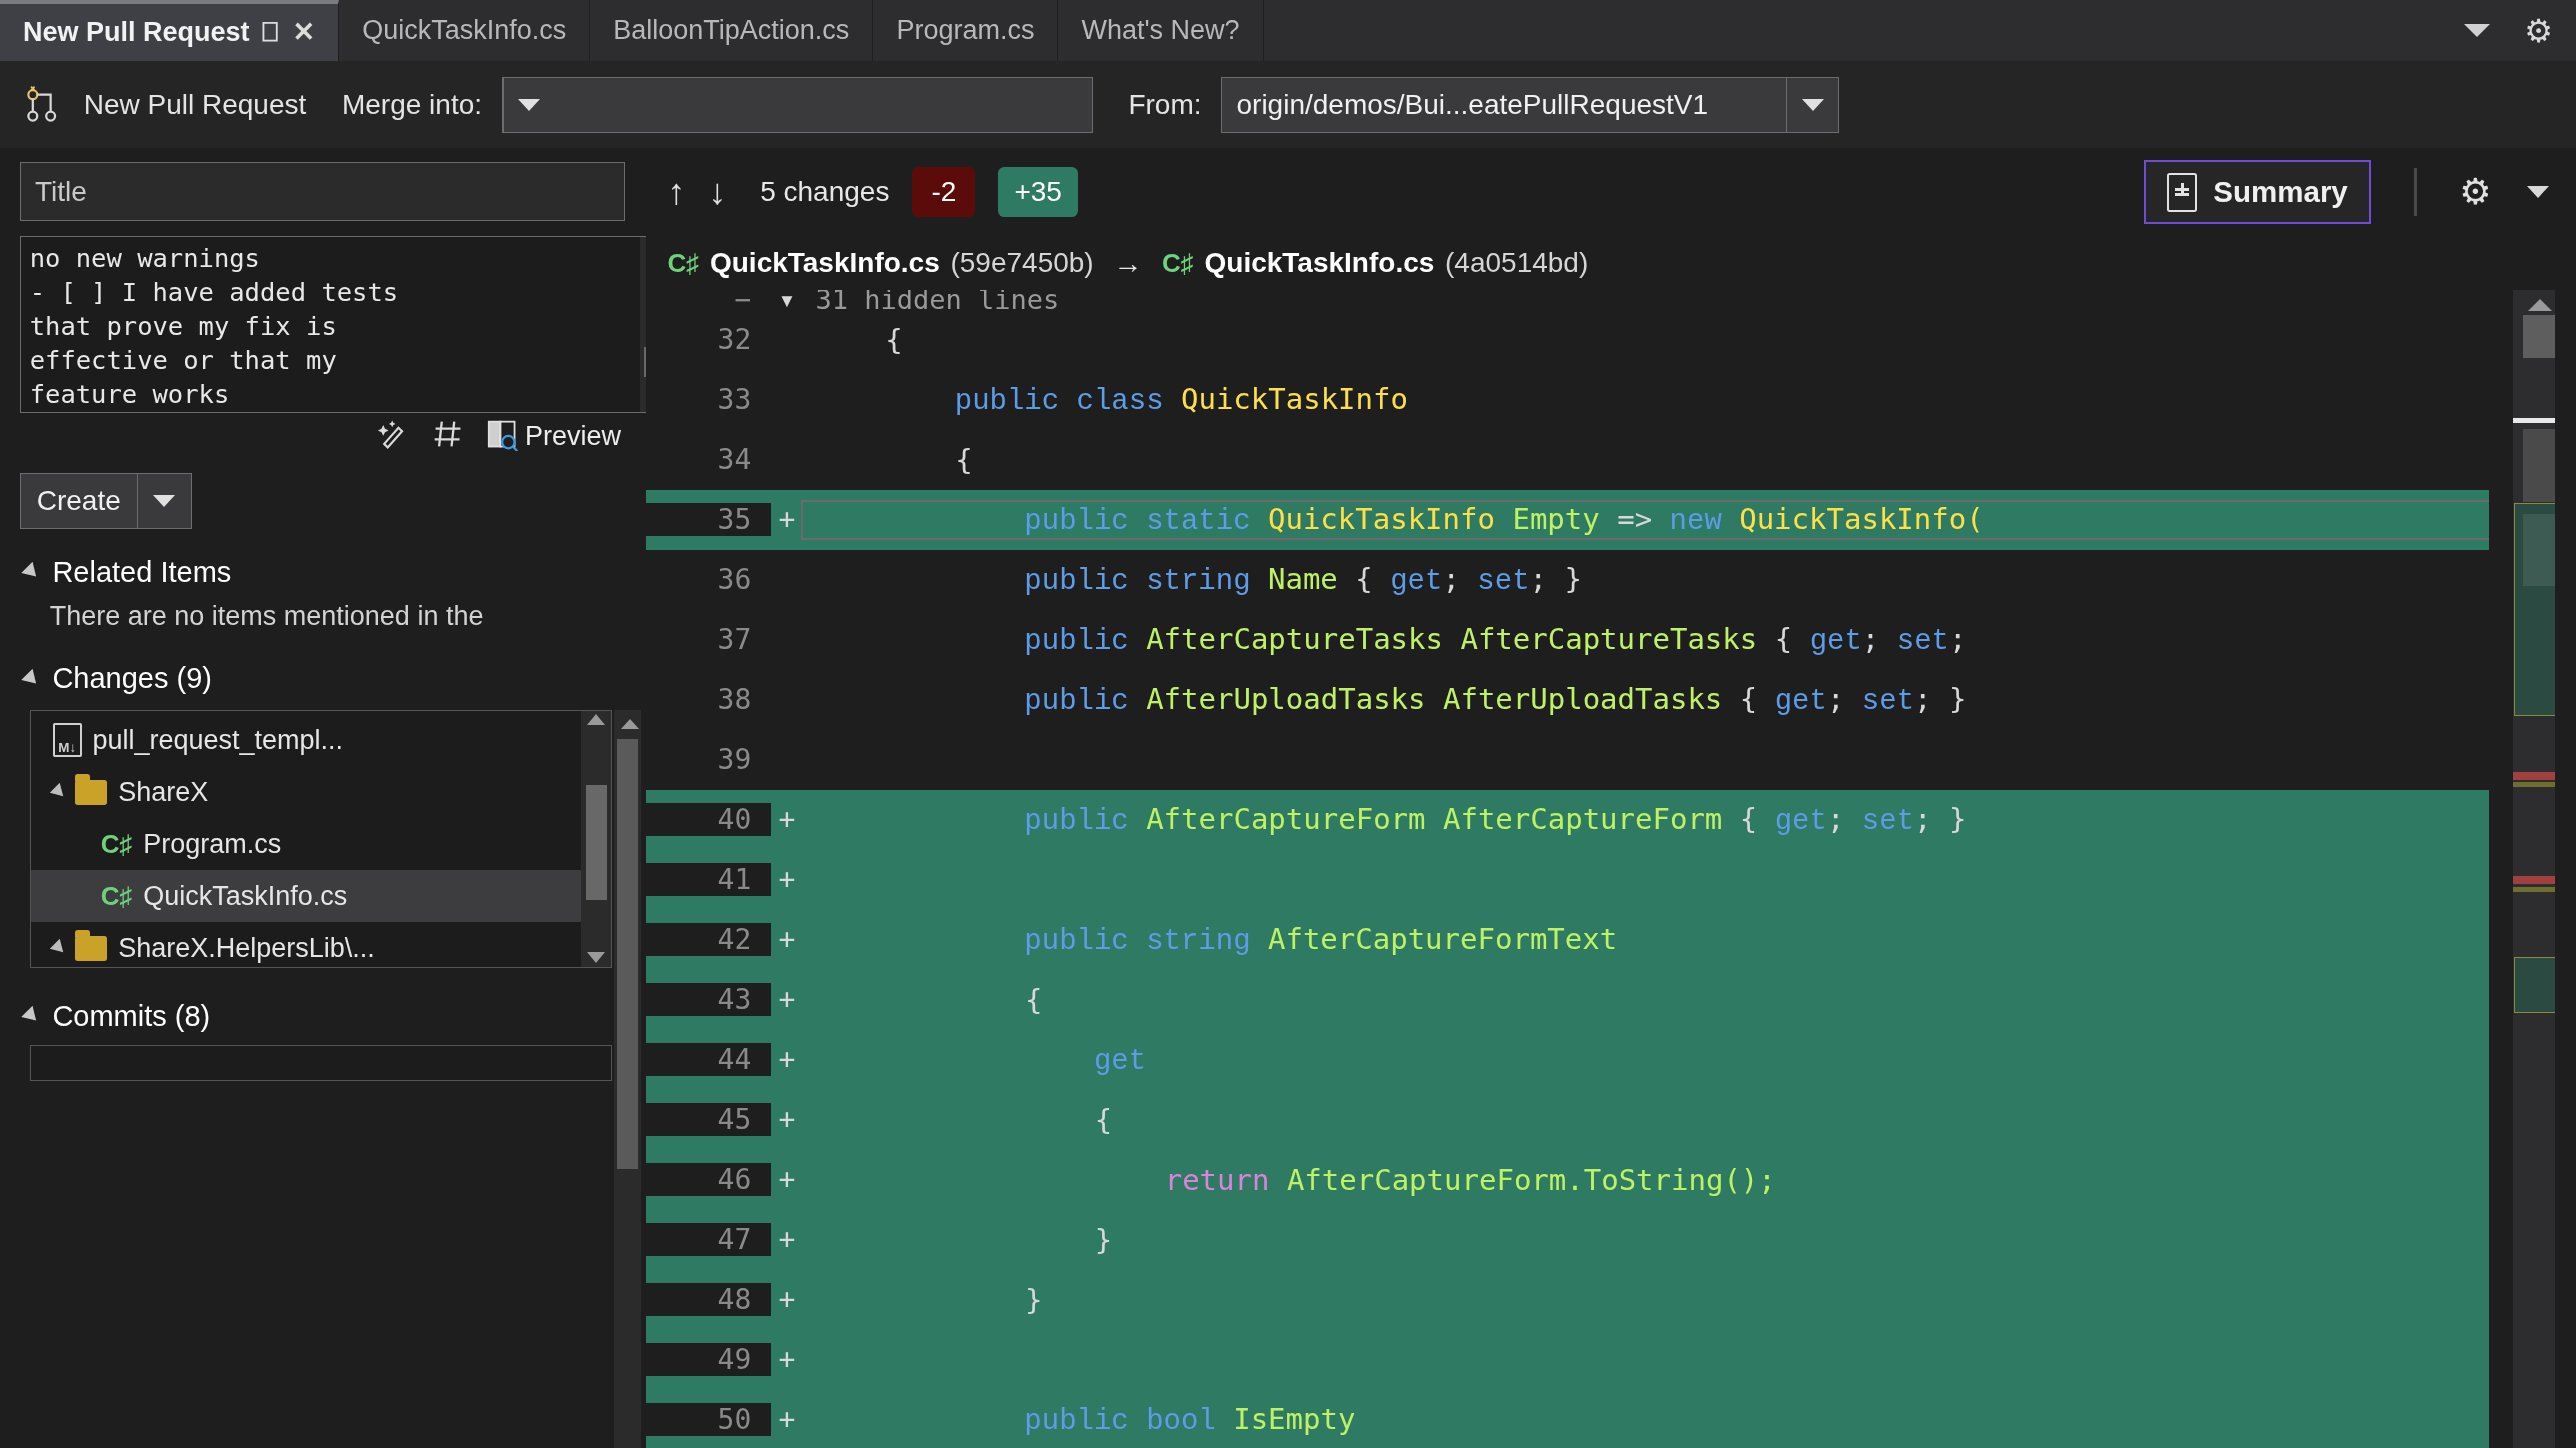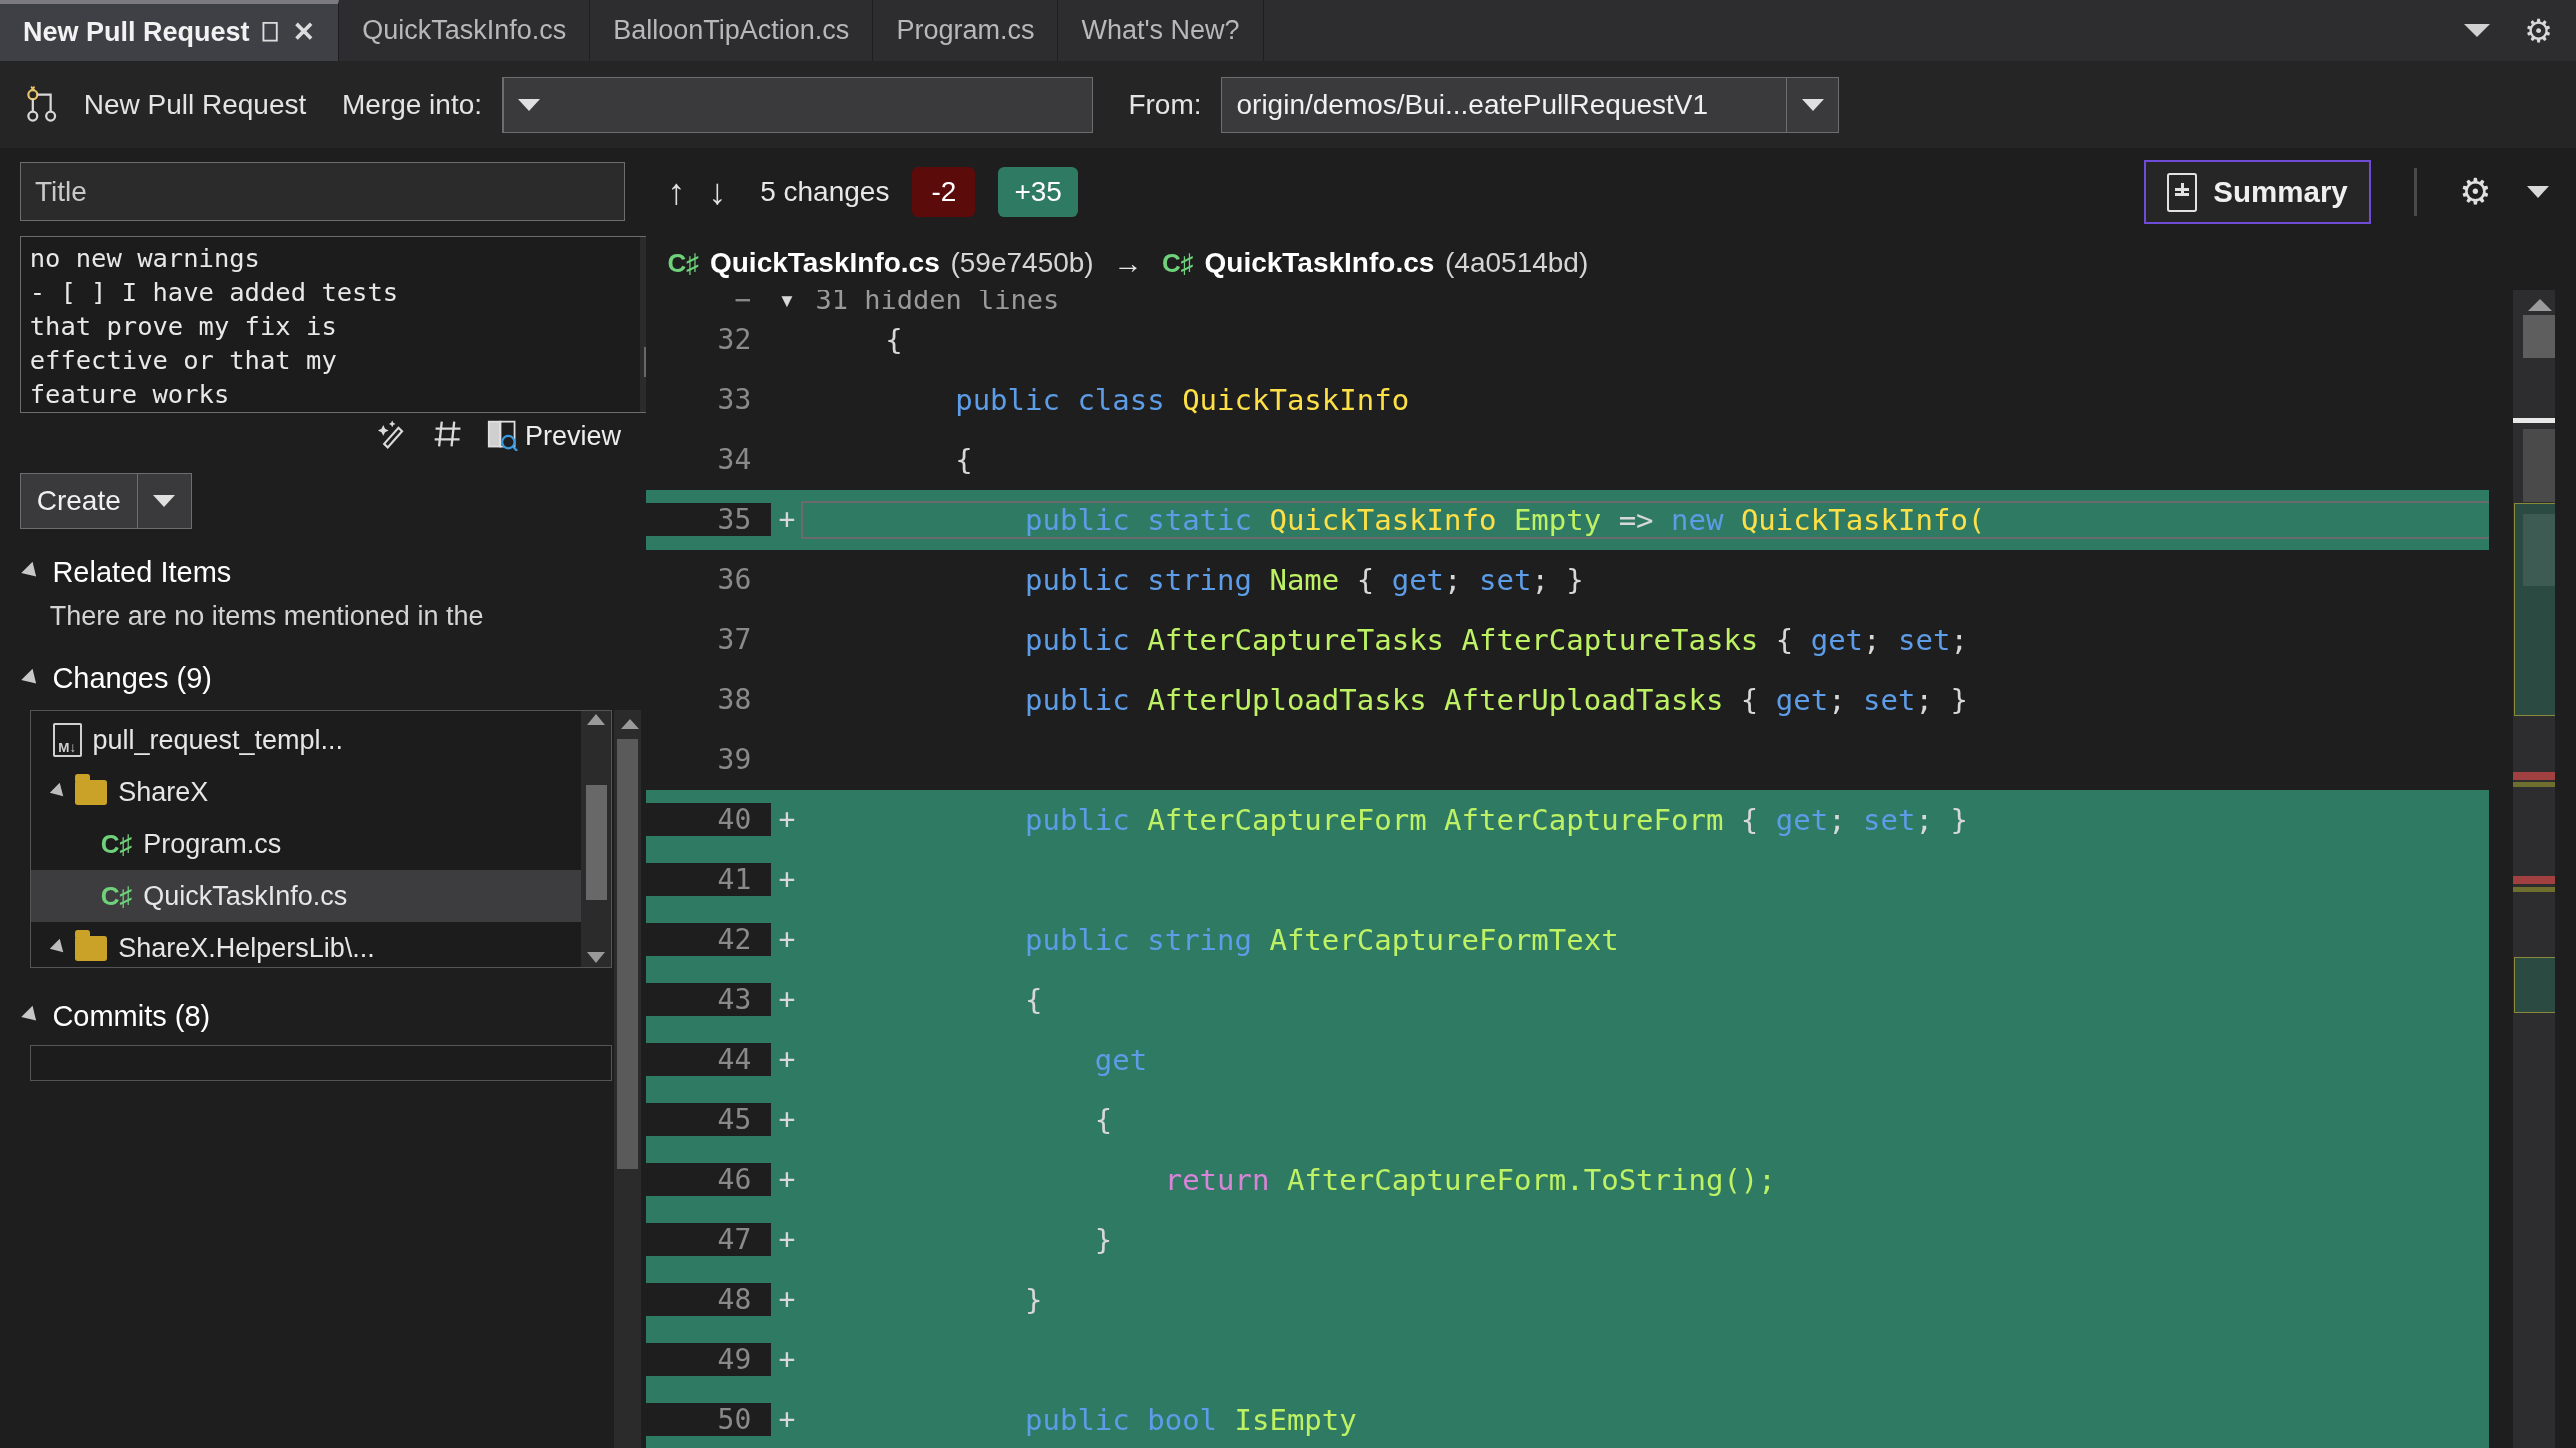--- a/index.html
+++ b/index.html
@@ -185,21 +185,21 @@
   .crow { height: 60px; display: flex; align-items: center; position: relative; font-family: "DejaVu Sans Mono", monospace; font-size: 29px; white-space: pre; }
   .gutter { width: 125px; text-align: right; padding-right: 19.7px; color: #8a8a8a; flex: none; font-size: 28px; }
   .marker { width: 32px; flex: none; text-align: center; color: #d8d8d8; font-size: 28px; }
   .ctext { flex: 1; padding-left: 12.5px; overflow: hidden; }
   .crow.added { background: #2f7a63; }
   .crow.added .gutter { background: #1e1e1e; }
   .crow.current .ctext-wrap { outline: 2.7px solid #6b6b6b; }
   .crow.hidden-lines { color: #9a9a9a; font-size: 27px; }
 
   
-  .k  { color: #5d9ce6; }  
+  .k  { color: #5d9ce6; font-family: Liberation Mono, monospace; }  
   .t  { color: #fde047; }  
   .id { color: #bef264; }  
   .ct { color: #d8d8d8; }  
   .kw2{ color: #d884d8; }  
 
   
   .mm { position: absolute; right: 0; top: 0; width: 87px; height: 1160px; background: #1e1e1e; }
   .mm-track { position: absolute; left: 24px; top: 0; width: 52px; height: 1160px; background: #2d2d30; }
   .mm-up { position: absolute; left: 39px; top: 9px; width: 0; height: 0; border-left: 12.5px solid transparent; border-right: 12.5px solid transparent; border-bottom: 12.5px solid #9a9a9a; }
   .mm-thumb { position: absolute; left: 34px; top: 25px; width: 32px; height: 43px; background: #5e5e5e; }

